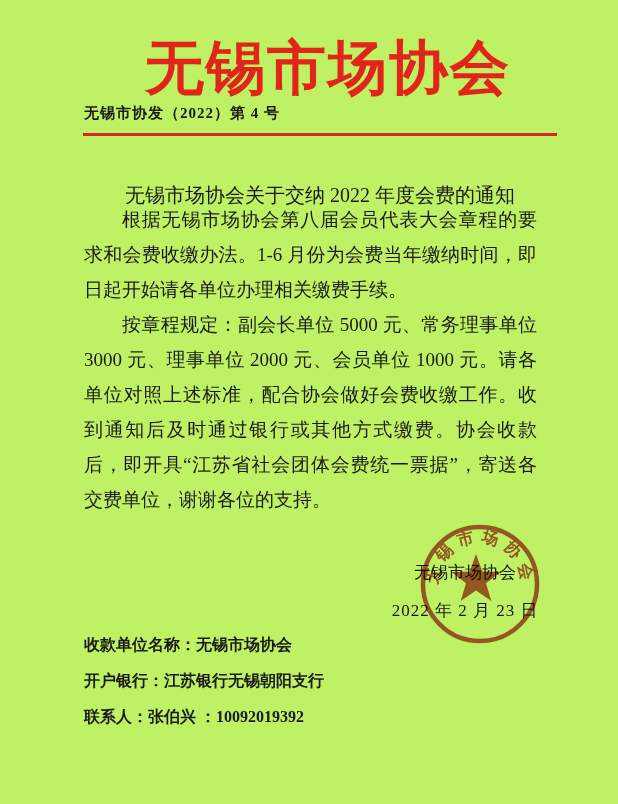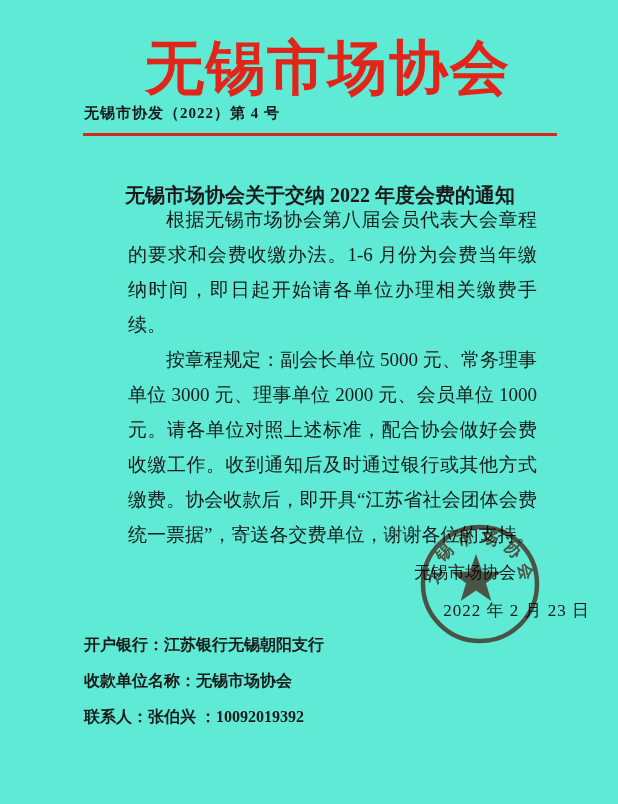--- a/index.html
+++ b/index.html
@@ -4,21 +4,21 @@
 <style>
   html, body {
     margin: 0;
     padding: 0;
     background: #ffffff;
   }
   .page {
     position: relative;
     width: 618px;
     height: 804px;
-    background: #5eead4;
+    background: #bef264;
     font-family: "Liberation Serif", "DejaVu Serif", serif;
     color: #1a1a1a;
     overflow: hidden;
   }
   .org-title {
     position: absolute;
     top: 36px;
     left: 84px;
     width: 488px;
     text-align: center;
@@ -49,48 +49,48 @@
     background: #d5281e;
   }
   .notice-title {
     position: absolute;
     top: 183px;
     left: 70px;
     width: 500px;
     text-align: center;
     font-size: 20px;
     line-height: 24px;
-    font-weight: bold;
+    font-weight: normal;
   }
   .body-block {
     position: absolute;
     top: 202px;
     left: 84px;
     width: 453px;
     font-size: 19px;
     line-height: 35px;
     text-align: justify;
   }
   .body-block p { margin: 0; }
-  .body-block p.indent { text-indent: 2em; margin-left: 44px; }
+  .body-block p.indent { text-indent: 2em; }
   .sig-org {
     position: absolute;
     top: 562px;
     left: 340px;
     width: 250px;
     text-align: center;
     font-size: 17px;
     line-height: 22px;
   }
   .sig-date {
     position: absolute;
     top: 600px;
     left: 340px;
     width: 250px;
-    text-align: right;
+    text-align: center;
     font-size: 17px;
     line-height: 22px;
     letter-spacing: 1px;
   }
   .seal {
     position: absolute;
     top: 500px;
     left: 400px;
     width: 160px;
     height: 155px;
@@ -134,18 +134,18 @@
     <path d="M76,54 L82.2,71.5 L100.7,72 L86,83.2 L91.3,101 L76,90.5 L60.7,101 L66,83.2 L51.3,72 L69.8,71.5 Z" fill="#c0443a"></path>
     <defs>
       <path id="sealTextArc" d="M 39.4 94.9 A 42 42 0 1 1 120.6 94.9" fill="none"></path>
     </defs>
     <text font-size="16.5" fill="#c0443a" letter-spacing="6" font-family="Liberation Serif, DejaVu Serif, serif" font-weight="bold">
       <textPath href="#sealTextArc" startOffset="10">无锡市场协会</textPath>
     </text>
   </svg>
 
   <div class="footer-block">
+    <div>收款单位名称：无锡市场协会</div>
     <div>开户银行：江苏银行无锡朝阳支行</div>
-    <div>收款单位名称：无锡市场协会</div>
     <div>联系人：张伯兴 ：10092019392</div>
   </div>
 
 </div>
 
 </body></html>

